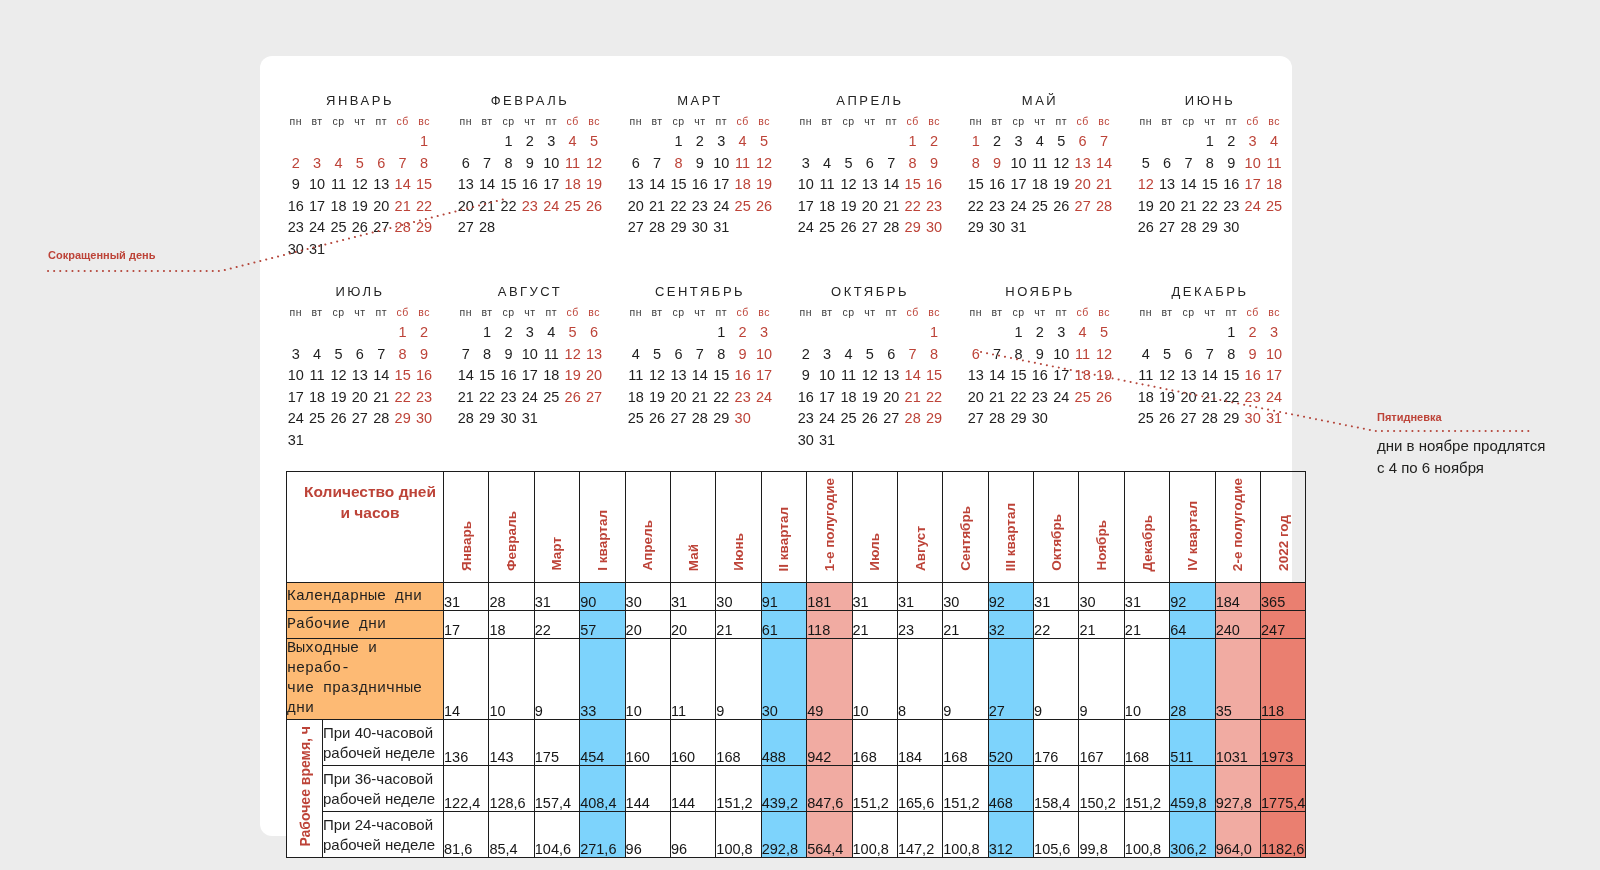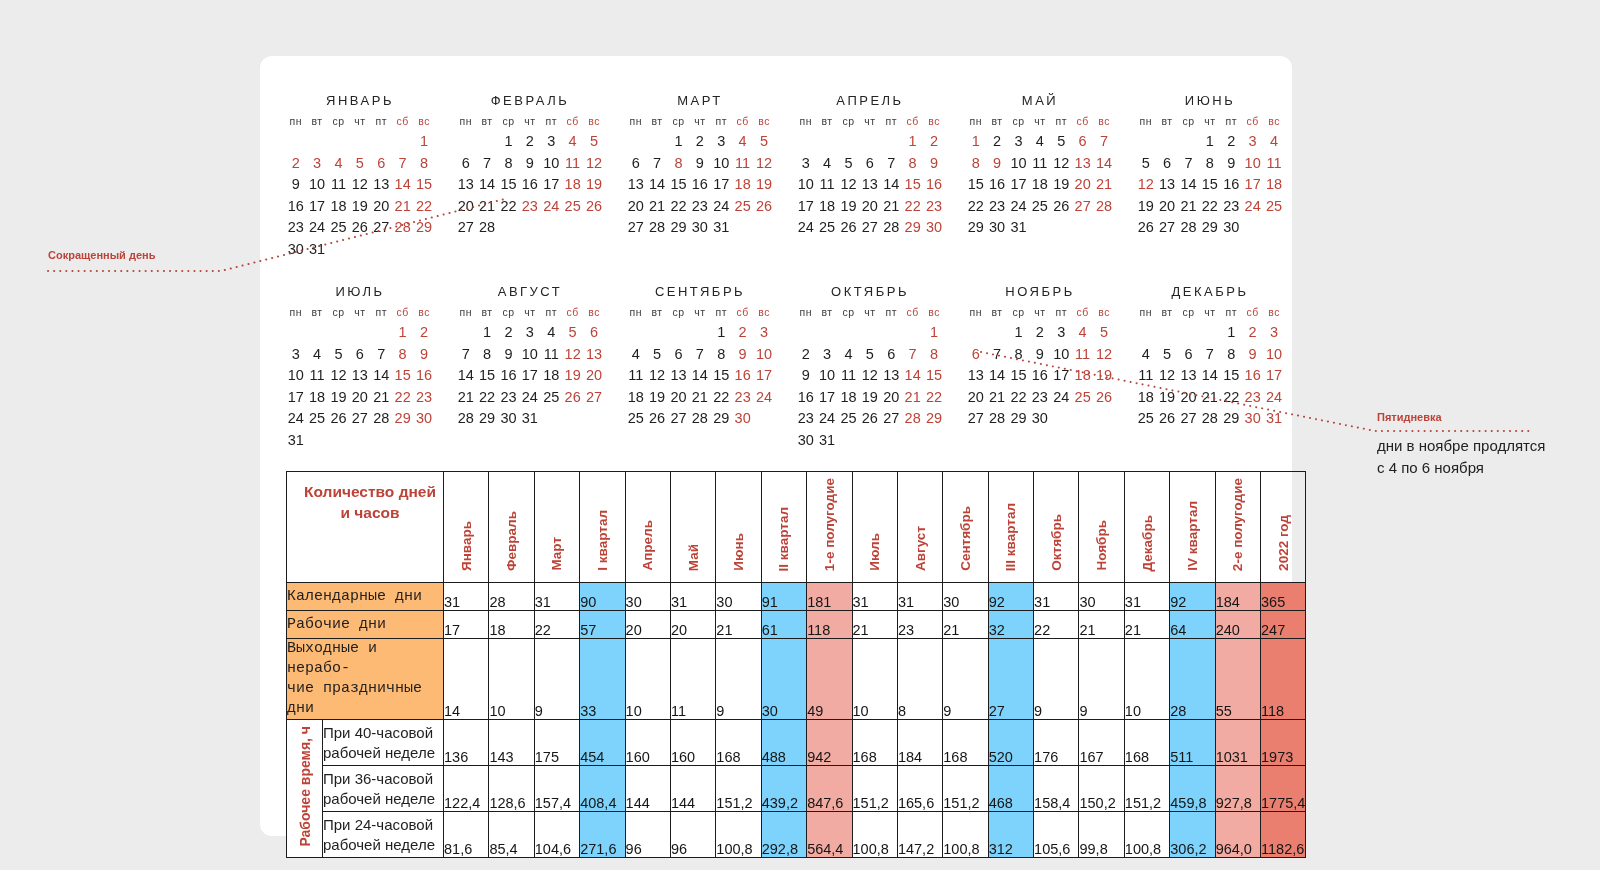--- a/index.html
+++ b/index.html
@@ -787,21 +787,21 @@
             <td class="val c-q">30</td>
             <td class="val c-h">49</td>
             <td class="val">10</td>
             <td class="val">8</td>
             <td class="val">9</td>
             <td class="val c-q">27</td>
             <td class="val">9</td>
             <td class="val">9</td>
             <td class="val">10</td>
             <td class="val c-q">28</td>
-            <td class="val c-h">55</td>
+            <td class="val c-h">35</td>
             <td class="val c-y">118</td>
           </tr>
           <tr style="height: 46px;">
             <td class="group" rowspan="3"><span class="rot">Рабочее время, ч</span></td>
             <td class="sublabel">
               <div>При 40-часовой</div>
               <div>рабочей неделе</div>
             </td>
             <td class="val">136</td>
             <td class="val">143</td>

